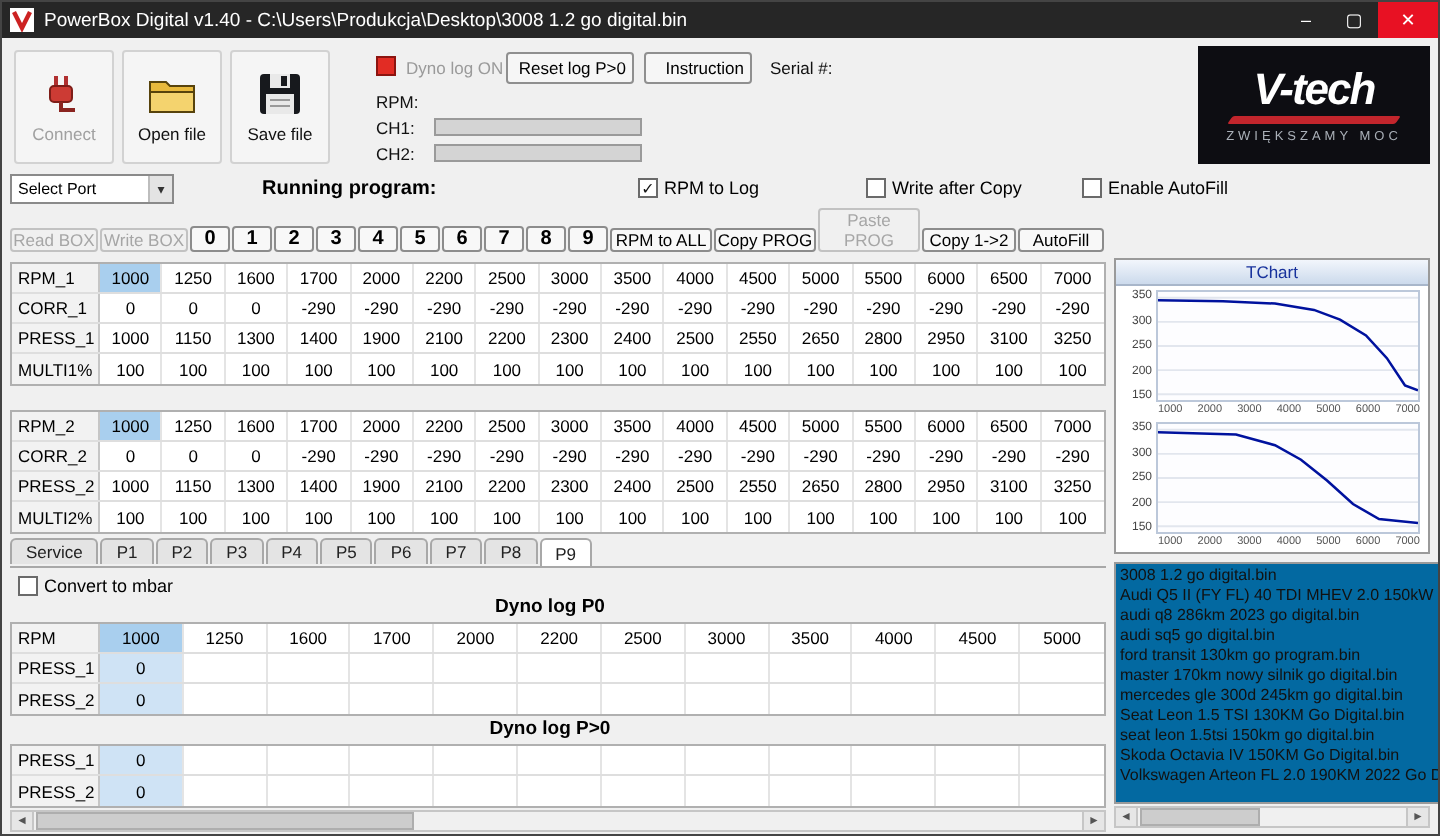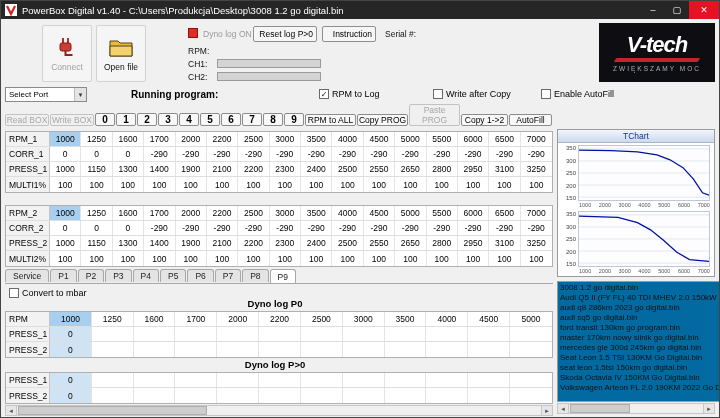--- a/index.html
+++ b/index.html
@@ -7,21 +7,21 @@
   #win { position:relative; width:720px; height:418px; background:#f0f0f0; overflow:hidden; border:1px solid #444; }
 
   
   .titlebar { position:absolute; top:0; left:0; right:0; height:18px; background:#262626; display:flex; align-items:center; color:#fff; }
   .app-icon { width:12px; height:12px; margin:0 5px 0 4px; flex:none; }
   .title-text { font-size:9.5px; flex:1; white-space:nowrap; overflow:hidden; }
   .winbtn { width:24px; height:18px; display:flex; align-items:center; justify-content:center; font-size:9px; color:#fff; cursor:default; }
   .winbtn.close { width:30px; background:#e81123; }
 
   
-  .toolbtn { position:absolute; top:24px; width:50px; height:57px; background:#f5f5f5; border:1px solid #d2d2d2; border-radius:2px; display:flex; flex-direction:column; align-items:center; justify-content:center; gap:3px; font-family:inherit; padding:0;margin-left:35px; }
+  .toolbtn { position:absolute; top:24px; width:50px; height:57px; background:#f5f5f5; border:1px solid #d2d2d2; border-radius:2px; display:flex; flex-direction:column; align-items:center; justify-content:center; gap:3px; font-family:inherit; padding:0; }
   .toolbtn .tlbl { font-size:8.5px; color:#111; }
   .toolbtn.dis .tlbl { color:#a0a0a0; }
 
   .indicator { position:absolute; left:187px; top:27px; width:10px; height:10px; background:#e22c24; border:1px solid #8c1410; }
   .dynolbl { position:absolute; left:202px; top:28px; font-size:8.5px; color:#9a9a9a; }
   .sbtn { position:absolute; height:16px; background:#f6f6f6; border:1px solid #8f8f8f; border-radius:2px; font-size:8.5px; font-family:inherit; padding:0 3px;text-align:right; }
   .lab { position:absolute; font-size:8.5px; color:#111; }
   .bar { position:absolute; width:104px; height:9px; background:#d4d4d4; border:1px solid #9a9a9a; }
 
   
@@ -110,20 +110,30 @@
       <path d="M10.5 16 v4 h7" stroke="#8a2420" stroke-width="2" fill="none"></path>
     </svg>
     <span class="tlbl">Connect</span>
   </button>
   <button class="toolbtn" style="left:60px">
     <svg width="26" height="24" viewBox="0 0 26 24">
       <path d="M2 6 h8 l2 2 h12 v13 h-22 z" fill="#e8b93c" stroke="#57430c"></path>
       <path d="M2 11 h22 v10 h-22 z" fill="#f4d36e" stroke="#57430c"></path>
     </svg>
     <span class="tlbl">Open file</span>
+  </button>
+  <button class="toolbtn" style="left:114px">
+    <svg width="24" height="24" viewBox="0 0 24 24">
+      <rect x="2" y="2" width="20" height="20" rx="2" fill="#17191d"></rect>
+      <rect x="7" y="2" width="10" height="7" fill="#e9e9e9"></rect>
+      <rect x="12.5" y="3" width="3" height="5" fill="#17191d"></rect>
+      <rect x="5" y="12" width="14" height="10" fill="#e9e9e9"></rect>
+      <path d="M7 15 h10 M7 18 h10" stroke="#9a9a9a" stroke-width="1"></path>
+    </svg>
+    <span class="tlbl">Save file</span>
   </button>
 
   <span class="indicator"></span>
   <span class="dynolbl">Dyno log ON</span>
   <button class="sbtn" style="left:252px;top:25px;width:64px">Reset log P&gt;0</button>
   <button class="sbtn" style="left:321px;top:25px;width:54px">Instruction</button>
   <span class="lab" style="left:384px;top:28px">Serial #:</span>
 
   <span class="lab" style="left:187px;top:45px">RPM:</span>
   <span class="lab" style="left:187px;top:58px">CH1:</span>

